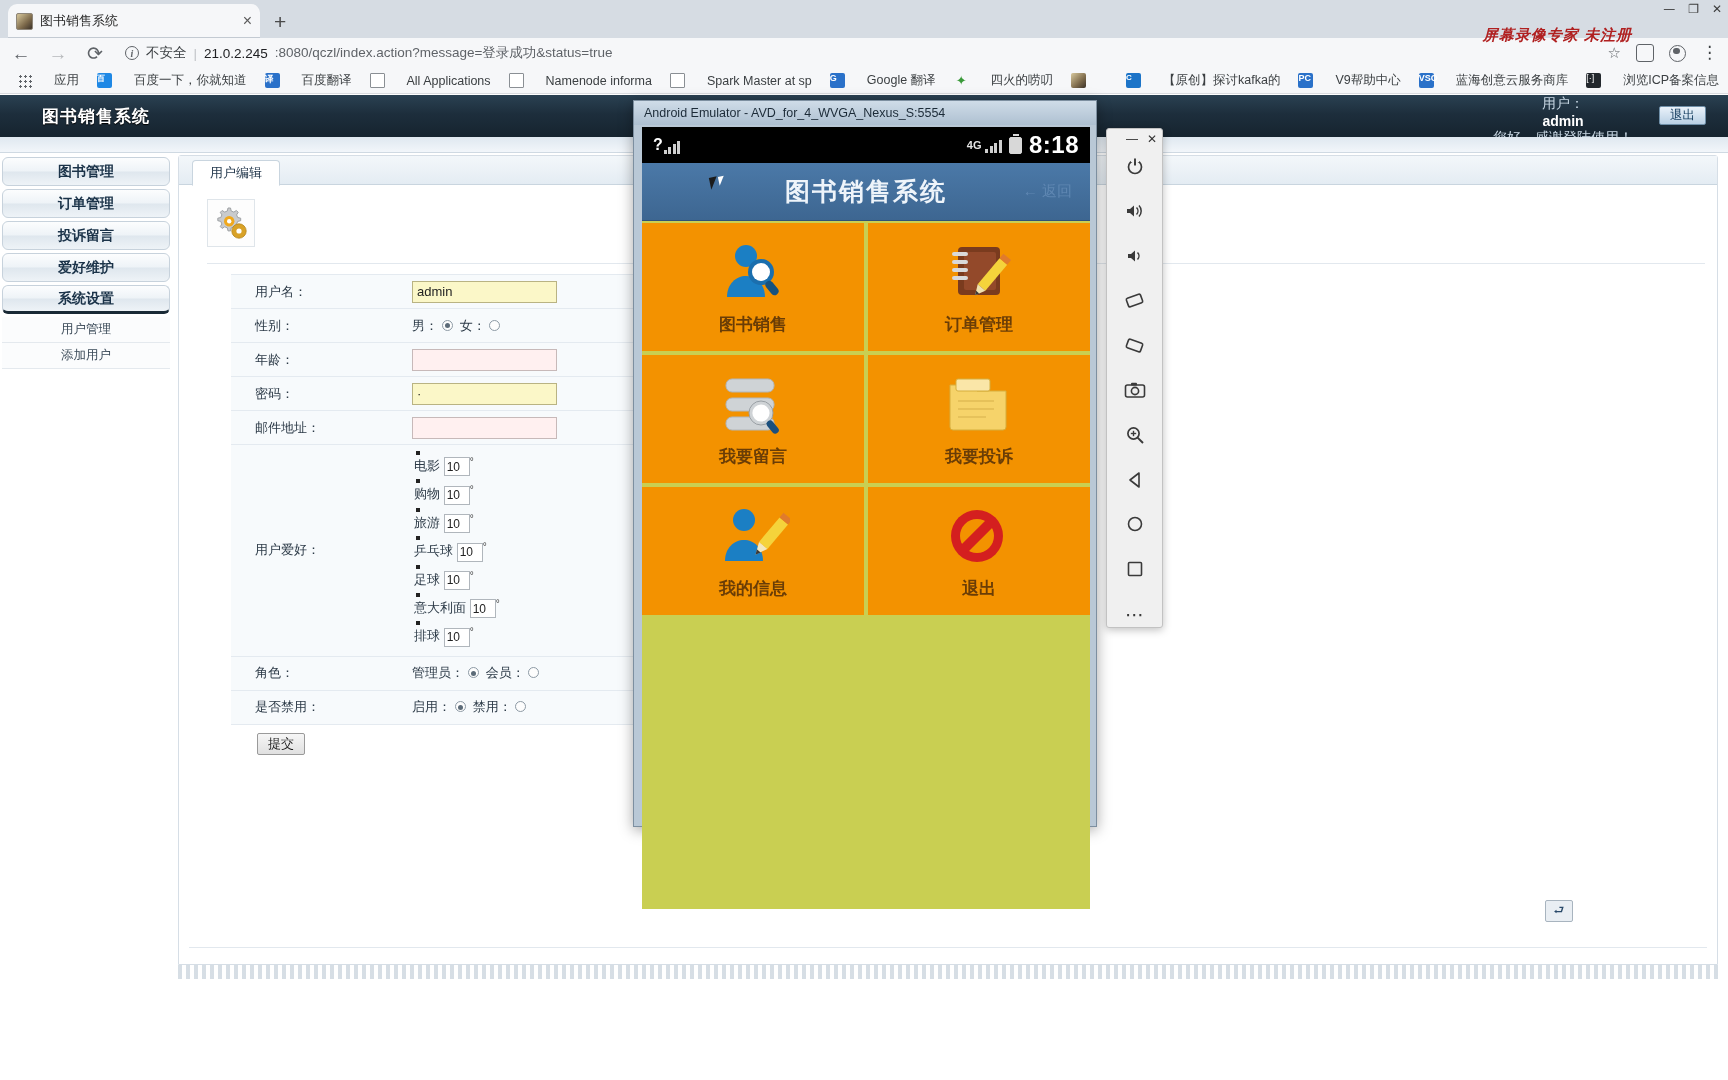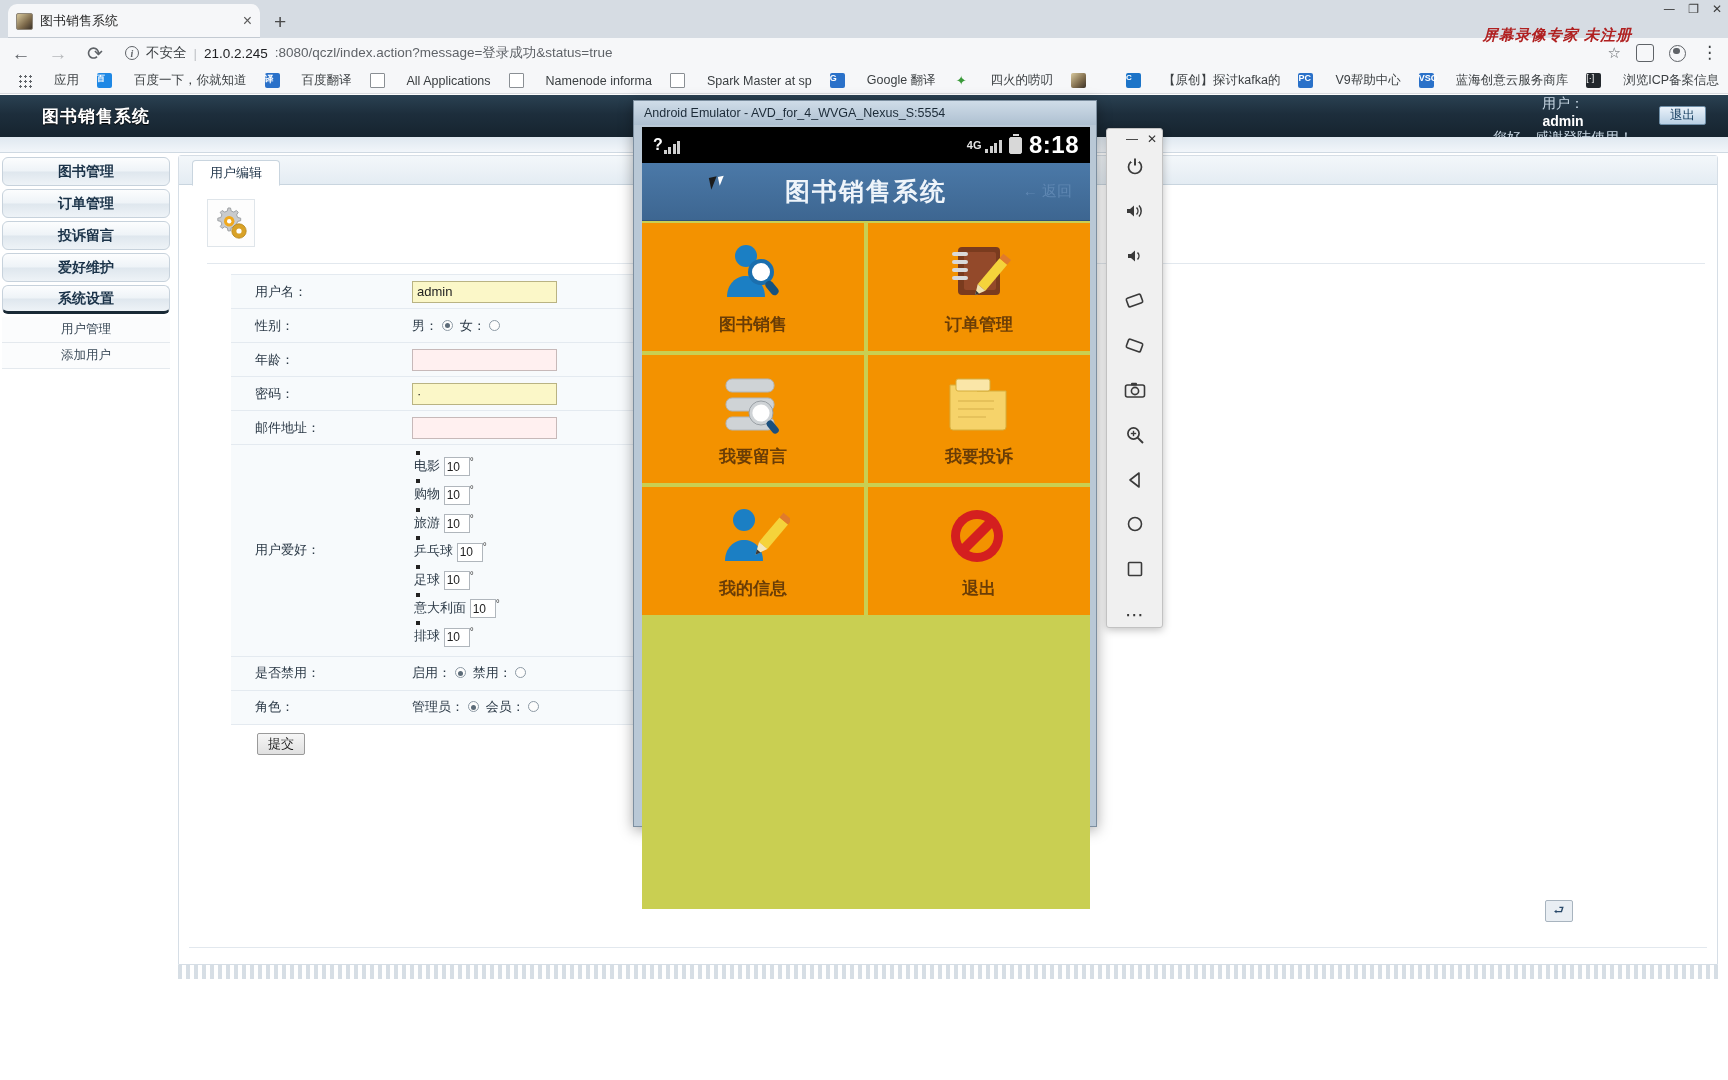--- a/index.html
+++ b/index.html
@@ -456,34 +456,34 @@
                     <li><span class="bullet"></span><span>购物</span> <input class="hin" value="10" style=""><span class="deg">°</span></li>
                     <li><span class="bullet"></span><span>旅游</span> <input class="hin" value="10" style=""><span class="deg">°</span></li>
                     <li><span class="bullet"></span><span>乒乓球</span> <input class="hin" value="10" style=""><span class="deg">°</span></li>
                     <li><span class="bullet"></span><span>足球</span> <input class="hin" value="10" style=""><span class="deg">°</span></li>
                     <li><span class="bullet"></span><span>意大利面</span> <input class="hin" value="10" style=""><span class="deg">°</span></li>
                     <li><span class="bullet"></span><span>排球</span> <input class="hin" value="10" style=""><span class="deg">°</span></li>
                   </ul>
             </td>
           </tr>
           <tr>
+            <td class="lbl">角色：</td>
+            <td class="val">
+              <span>管理员：</span>
+              <span class="radio on"></span>
+              &nbsp;<span>会员：</span>
+              <span class="radio"></span>
+            </td>
+          </tr>
+          <tr>
             <td class="lbl">是否禁用：</td>
             <td class="val">
               <span>启用：</span>
               <span class="radio on"></span>
               &nbsp;<span>禁用：</span>
-              <span class="radio"></span>
-            </td>
-          </tr>
-          <tr>
-            <td class="lbl">角色：</td>
-            <td class="val">
-              <span>管理员：</span>
-              <span class="radio on"></span>
-              &nbsp;<span>会员：</span>
               <span class="radio"></span>
             </td>
           </tr>
           <tr>
             <td colspan="2" style="border-bottom:none;background:#ffffff;padding-left:24px;">
               <button class="submit-btn">提交</button>
             </td>
           </tr>
         </tbody>
           </table>

